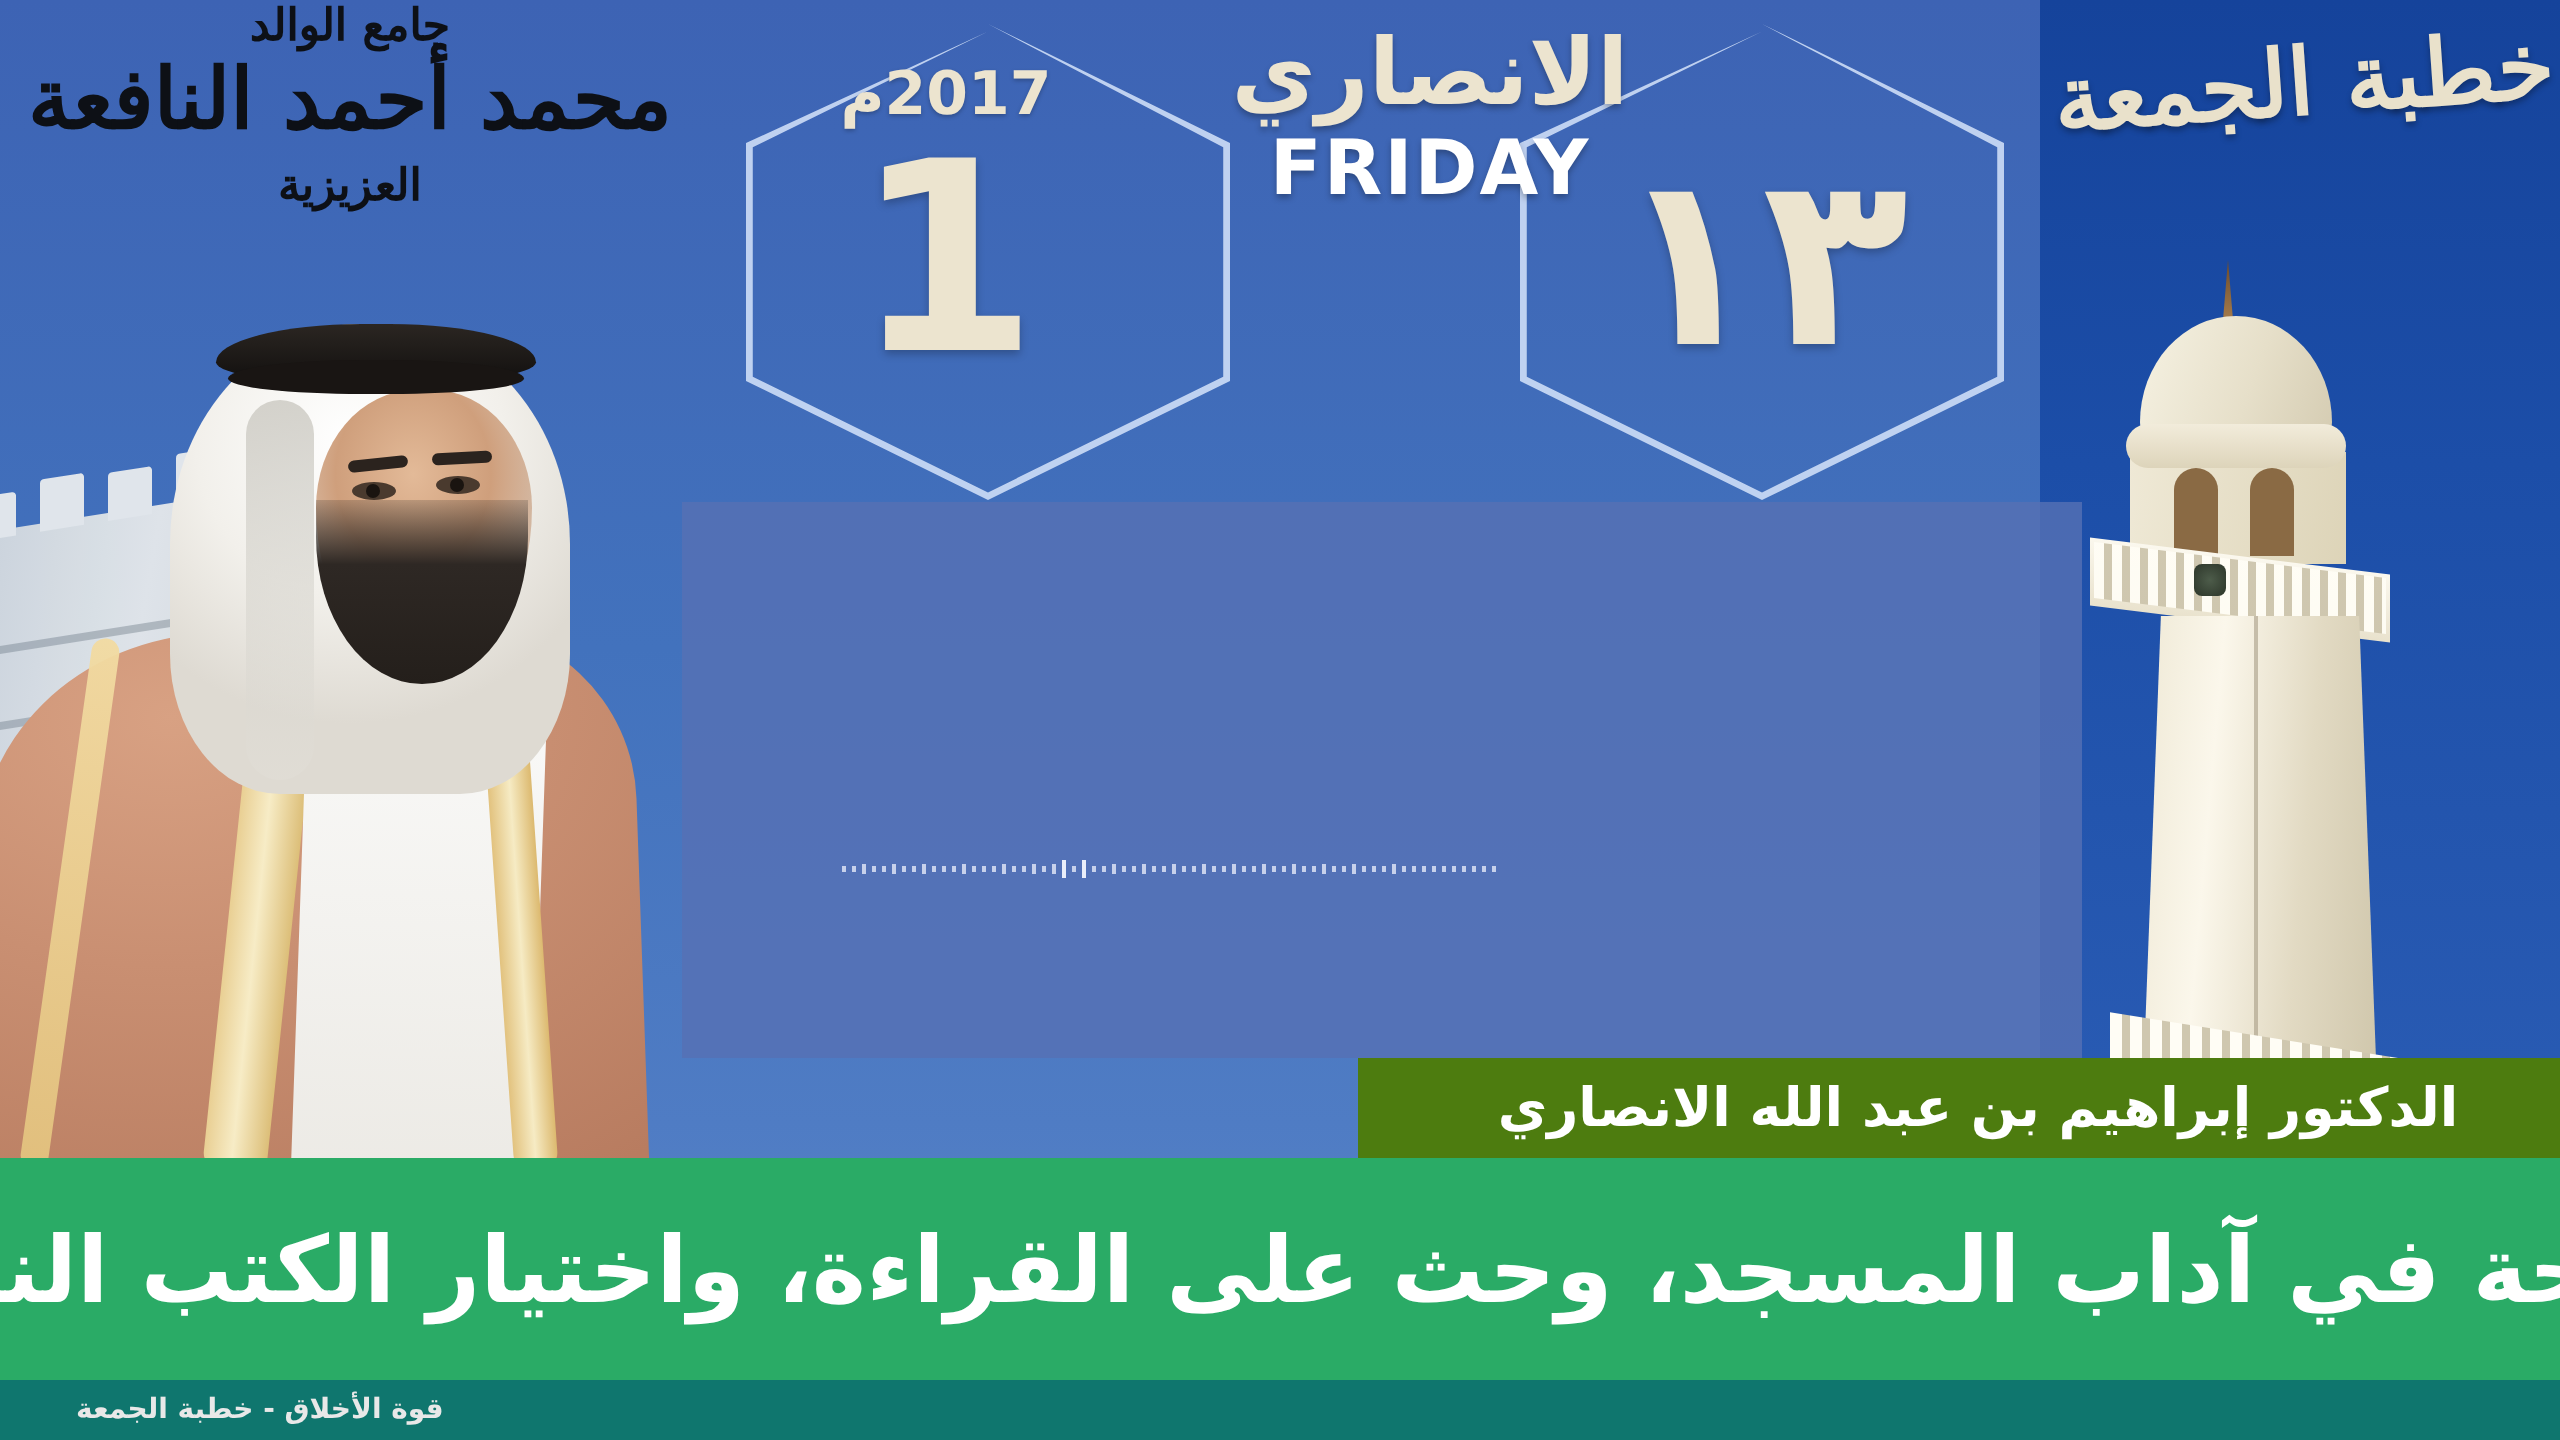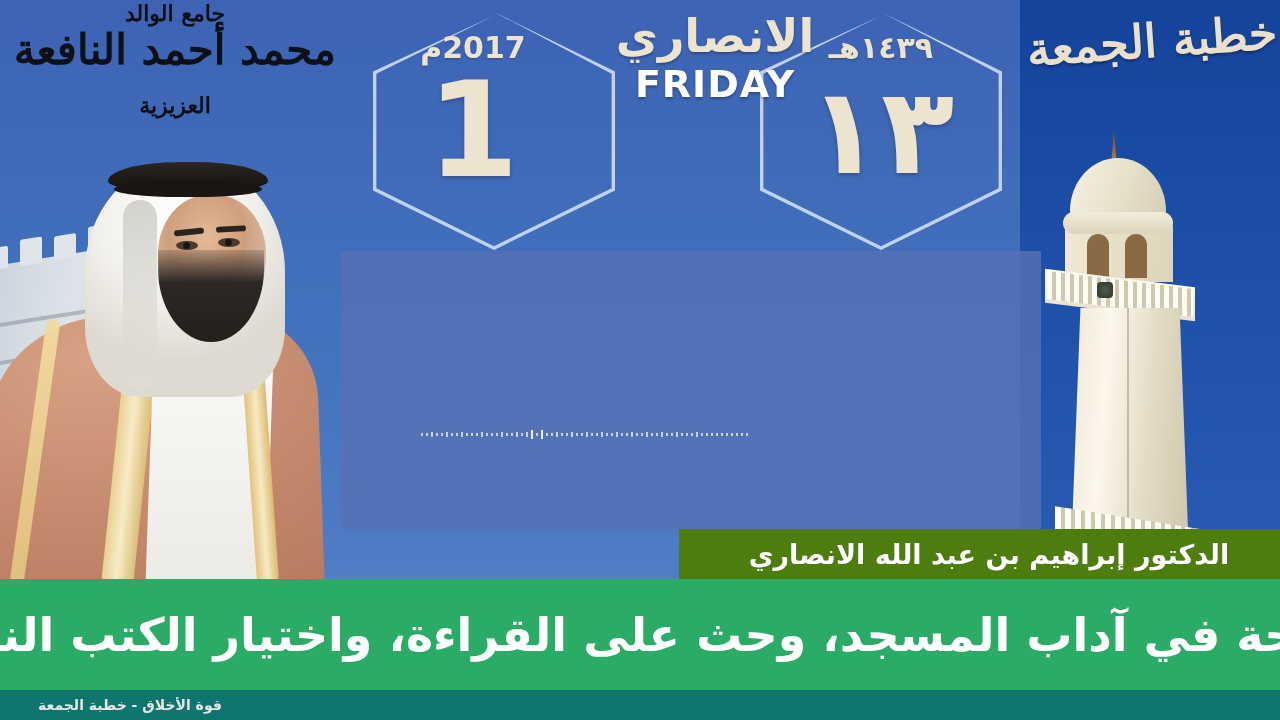--- a/index.html
+++ b/index.html
@@ -198,21 +198,21 @@
 
   
   .calligraphy-tl{
     position:absolute;left:10px;top:2px;width:330px;text-align:center;
     direction:rtl;color:#0d1016;
     font-family:"DejaVu Serif","Liberation Serif",serif;
   }
   .cal-small-top{font-size:22px;font-weight:bold;line-height:1;}
   .cal-big{font-size:42px;font-weight:bold;line-height:1.15;margin-top:2px;
            letter-spacing:-1px;}
-  .cal-small-bottom{font-size:22px;font-weight:bold;line-height:1;margin-top:20px;}
+  .cal-small-bottom{font-size:22px;font-weight:bold;line-height:1;margin-top:8px;}
 
   
   .panel{
     position:absolute;left:341px;top:251px;width:700px;height:278px;
     background:rgba(86,112,180,.80);
   }
   .panel-dots{
     position:absolute;left:80px;top:178px;width:545px;height:10px;
     display:flex;align-items:center;gap:3px;
   }
@@ -318,21 +318,20 @@
   </div>
 
   <div class="hex-outline hex-left"></div>
   <div style="position:absolute;left:373px;top:12px;width:200px;height:238px;">
     <div class="hex-year">2017م</div>
     <div class="hex-num">1</div>
   </div>
 
   <div class="hex-outline hex-right"></div>
   <div style="position:absolute;left:760px;top:12px;width:242px;height:238px;">
-    <div class="hex-year">١٤٣٩هـ</div>
     <div class="hex-num ar">١٣</div>
   </div>
 
   <div class="dayblock">
     <div class="day-ar">الانصاري</div>
     <div class="day-en">FRIDAY</div>
   </div>
 
   <div class="calligraphy-tr">خطبة الجمعة</div>
 

